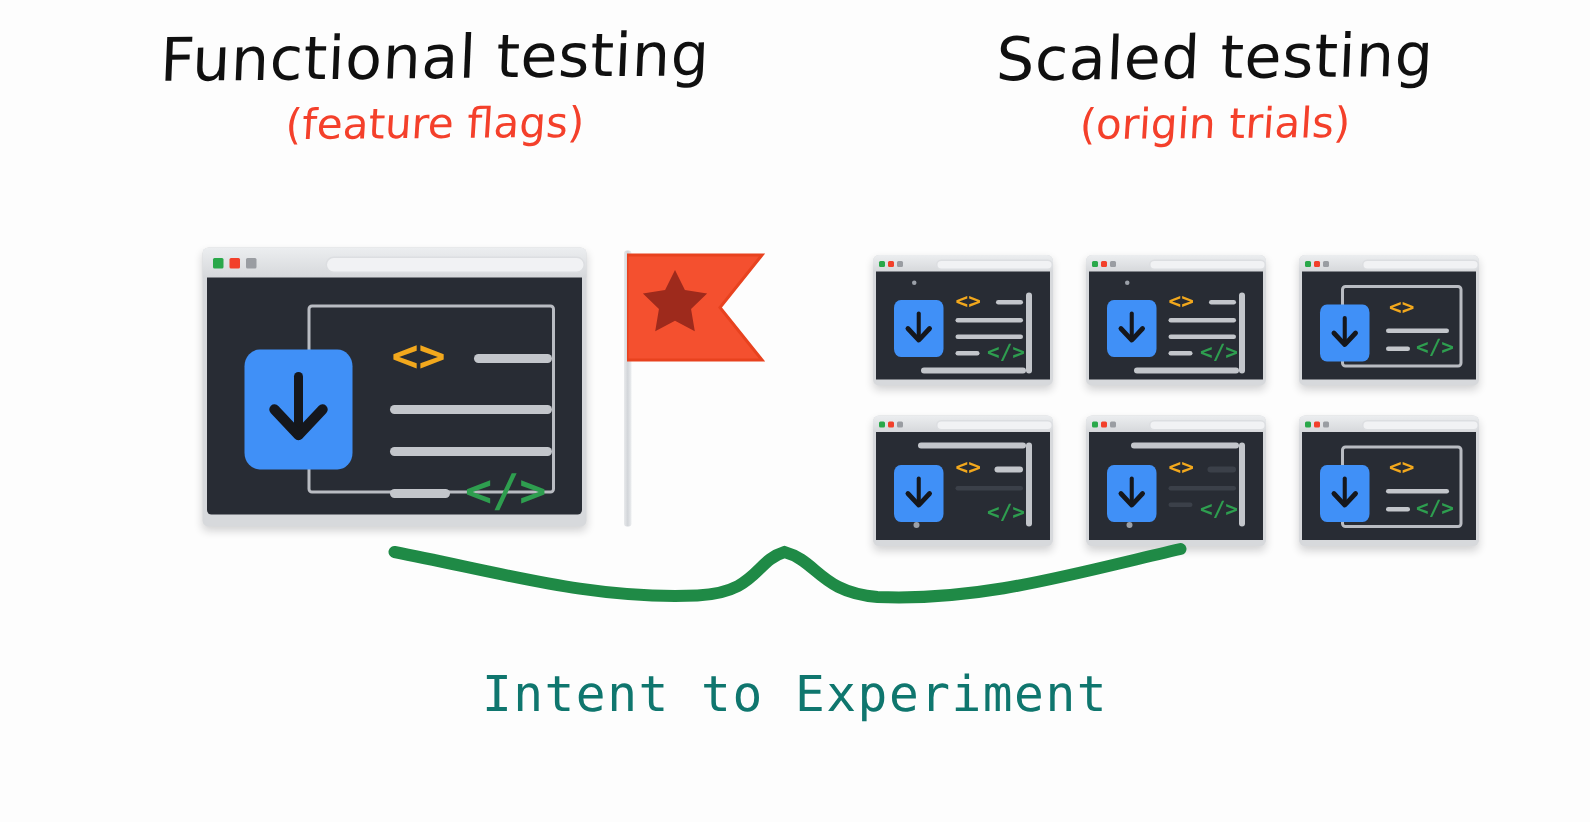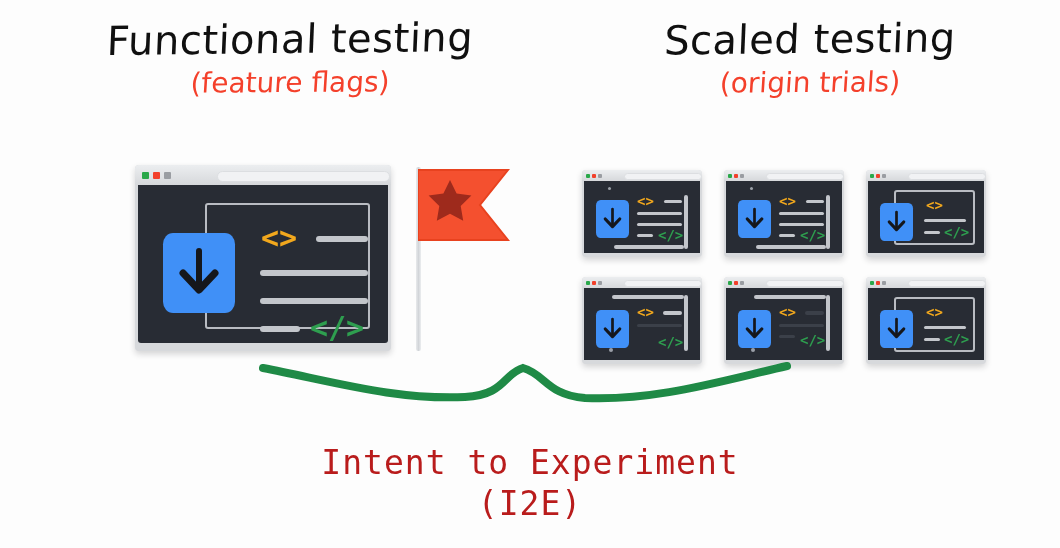--- a/index.html
+++ b/index.html
@@ -131,21 +131,21 @@
   .win-s .urlbar { left: 42px; top: 3px; right: 4px; height: 5px; }
   .win-s .win-body { left: 2px; top: 11px; right: 2px; bottom: 4px; }
 
   
   #curve { position: absolute; left: 255px; top: 352px; }
   #caption {
     position: absolute;
     left: 0; right: 0; top: 442px;
     text-align: center;
     font-family: "DejaVu Sans Mono", monospace;
-    color: #b91c1c;
+    color: #0f766e;
     font-size: 33px;
     line-height: 1.25;
     letter-spacing: 1px;
   }
   #caption .l2 { display: block; }
 </style>
 </head>
 <body>
 
 <div id="stage">
@@ -340,16 +340,15 @@
     </div>
   </div>
 
   <svg id="curve" width="540" height="60" viewBox="0 0 540 60">
     <path d="M8 16 C 80 30, 140 48, 210 45 C 250 43, 248 22, 268 16
              C 290 22, 292 43, 330 46 C 400 49, 462 30, 532 14" fill="none" stroke="#1f8a46" stroke-width="8" stroke-linecap="round"></path>
   </svg>
 
   <div id="caption">
     <span class="l1">Intent to Experiment</span>
-    <span class="l2">(I2E)</span>
   </div>
 
 </div>
 
 </body></html>

